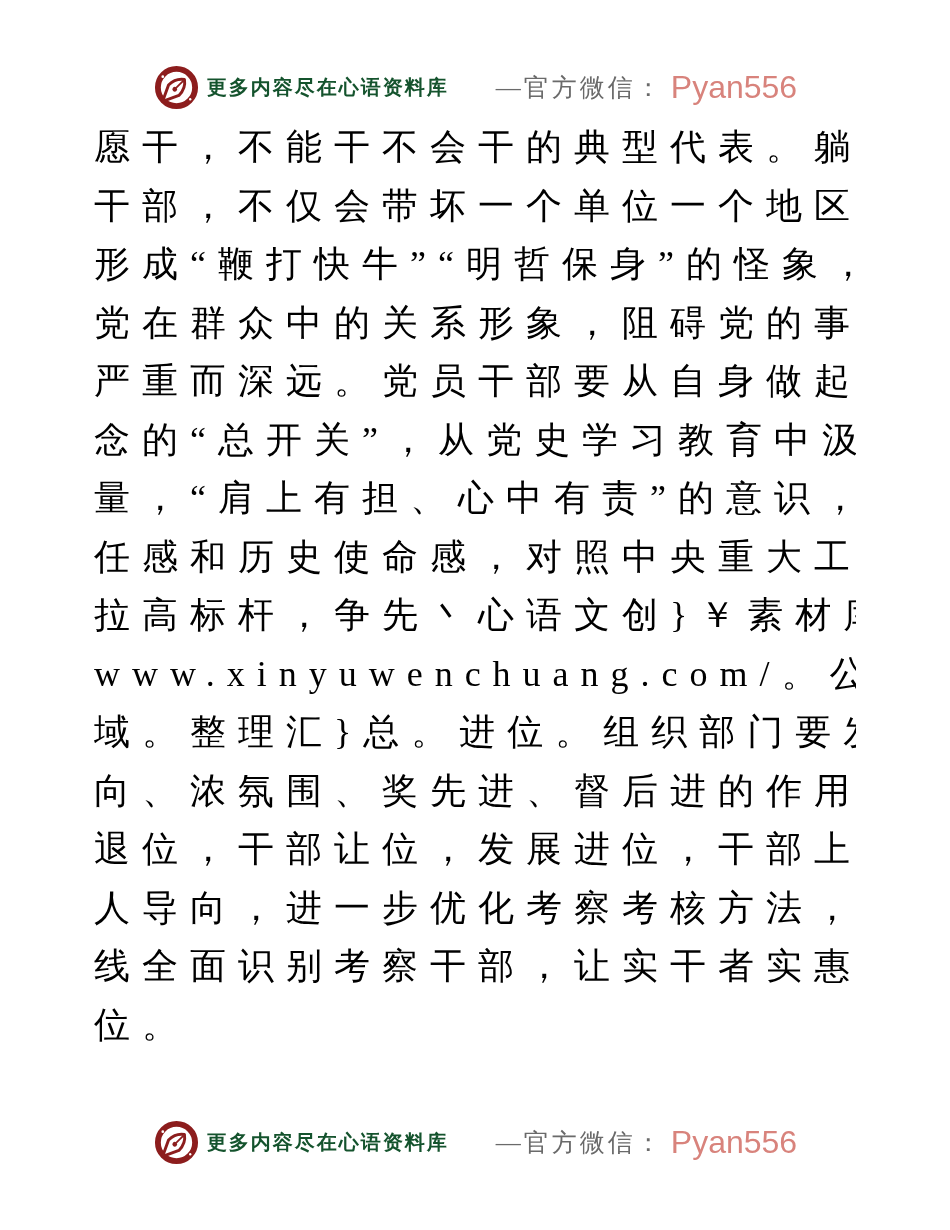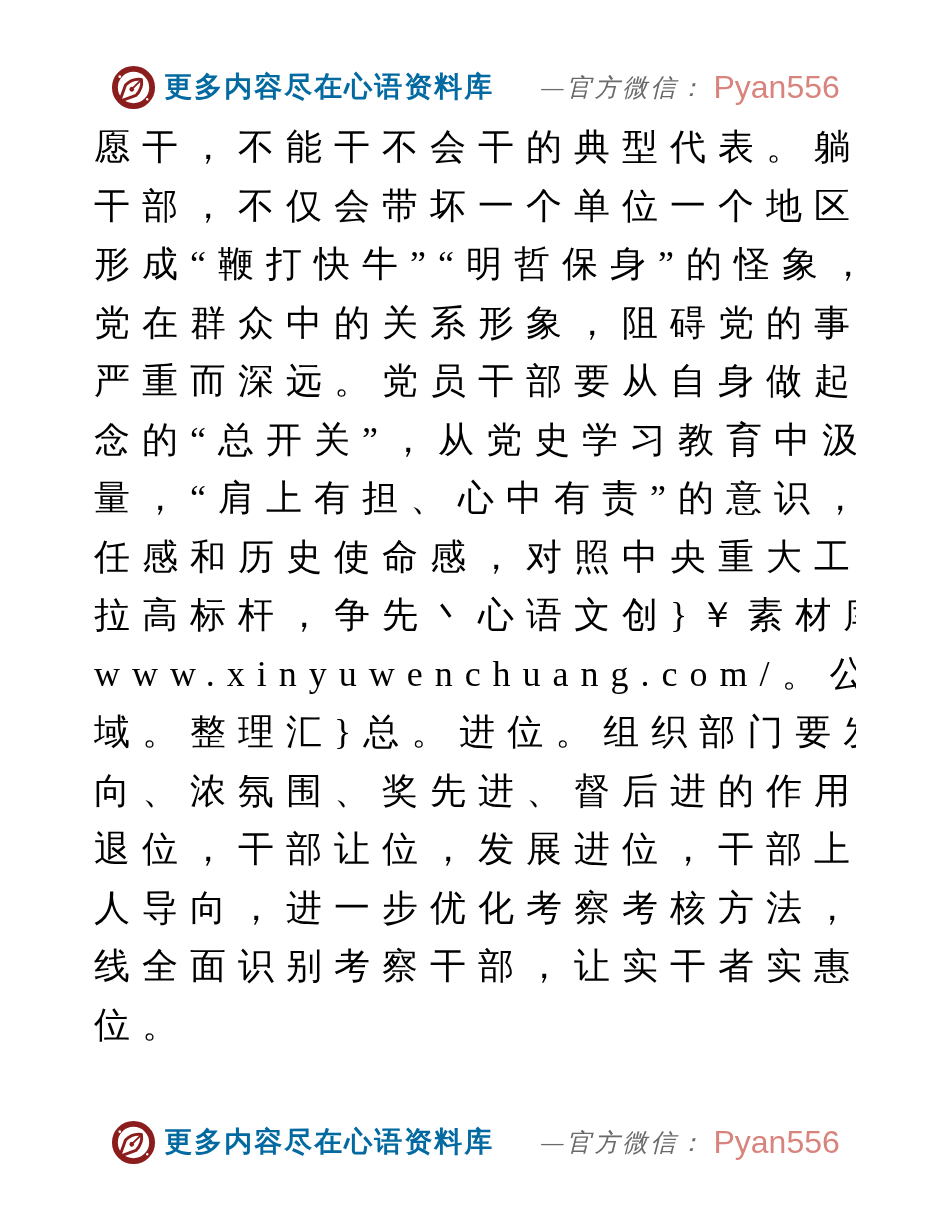--- a/index.html
+++ b/index.html
@@ -26,30 +26,29 @@
     gap: 7px;
     user-select: none;
   }
   .logo-icon {
     width: 47px;
     height: 47px;
     flex: 0 0 auto;
     display: block;
   }
   .brand-name {
-    color: #0369a1;
-    font-size: 28px;
+    color: #14532d;
+    font-size: 20px;
     font-weight: bold;
     letter-spacing: 2px;
     white-space: nowrap;
   }
   .wechat-label {
     color: #6a6a6a;
     font-size: 25px;
-    font-style: italic;
     letter-spacing: 3px;
     white-space: nowrap;
     margin-left: 40px;
   }
   .wechat-id {
     color: #d8837c;
     font-family: "Liberation Sans", "DejaVu Sans", sans-serif;
     font-size: 32px;
     white-space: nowrap;
   }

